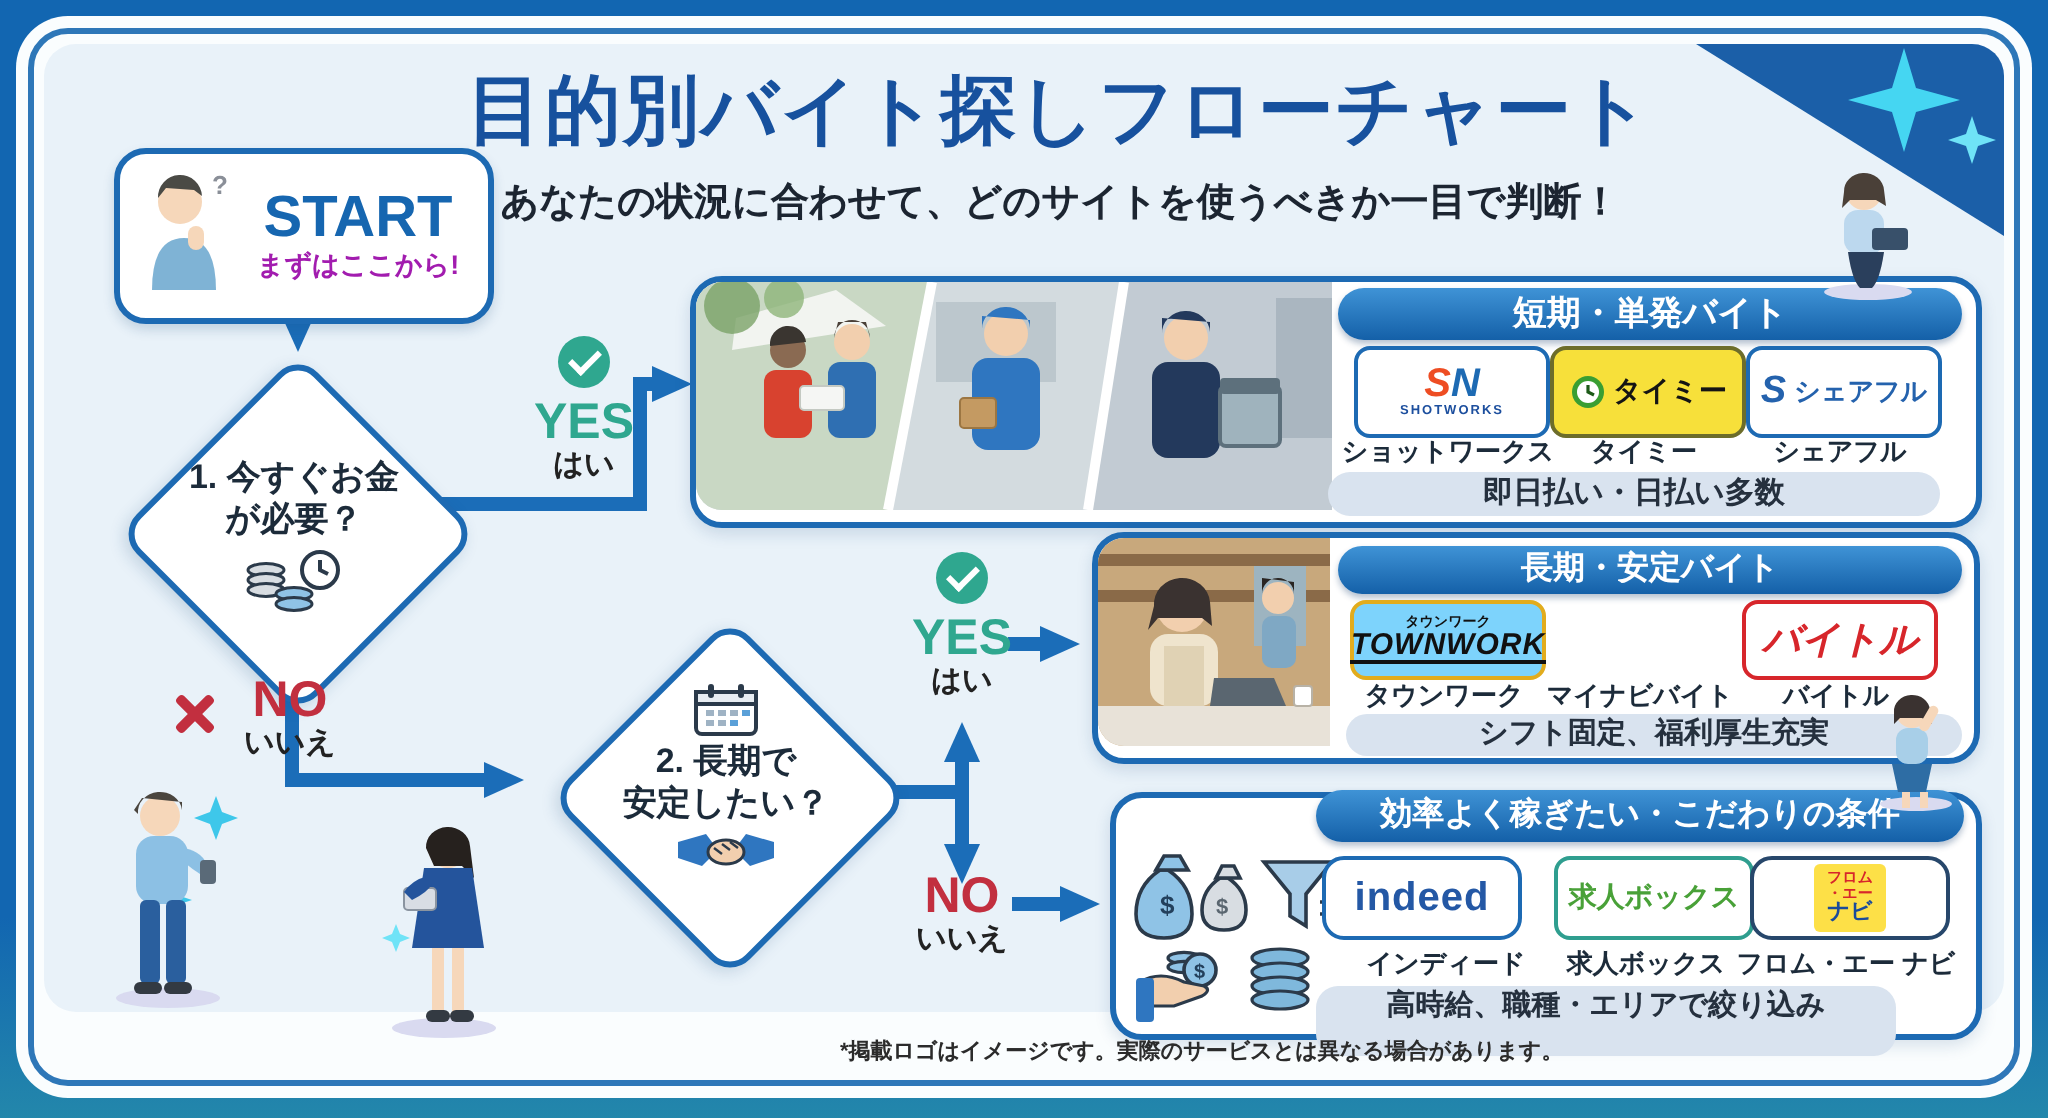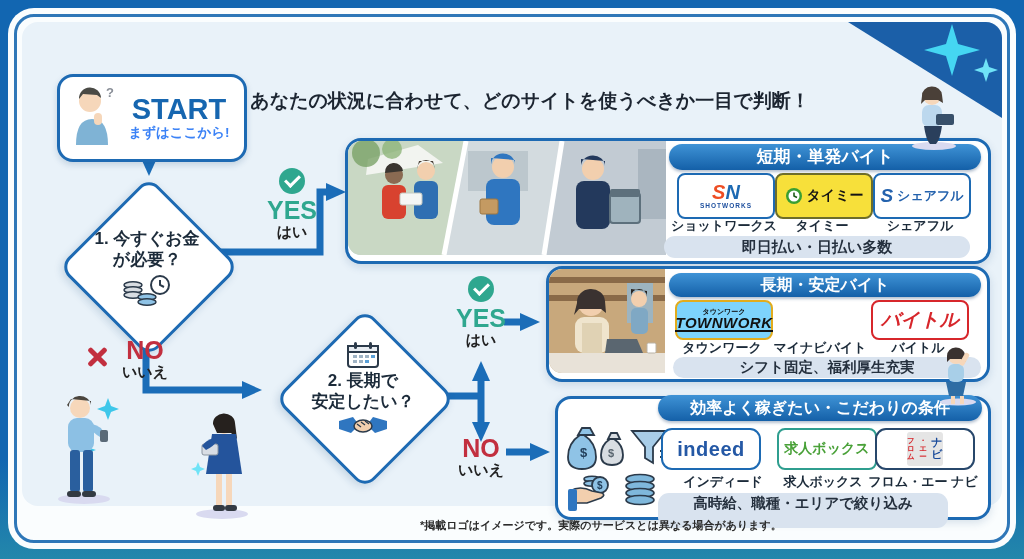--- a/index.html
+++ b/index.html
@@ -15,21 +15,21 @@
 
   .title{left:190px;top:30px;width:680px;text-align:center;font-size:38px;font-weight:bold;
     color:#17519e;letter-spacing:1px;z-index:3;}
   .subtitle{left:190px;top:88px;width:680px;text-align:center;font-size:19px;font-weight:bold;color:#1c2531;z-index:3;}
 
   .start-box{left:57px;top:74px;width:184px;height:82px;background:#fff;border:3px solid #1d6ab3;
     border-radius:16px;box-shadow:0 3px 6px rgba(20,70,120,.18);z-index:3;display:flex;align-items:center;}
   .start-illu{width:54px;height:66px;margin-left:6px;flex:0 0 auto;}
   .start-texts{flex:1;text-align:center;padding-right:6px;}
   .start-label{font-size:29px;font-weight:bold;color:#1666b0;line-height:1.05;}
-  .start-sub{font-size:13.5px;font-weight:bold;color:#3b82f6;}
+  .start-sub{font-size:13.5px;font-weight:bold;color:#a21caf;}
 
   .diamond{width:122px;height:122px;background:#fff;border:3.5px solid #1d6ab3;border-radius:14px;
     transform:rotate(45deg);box-shadow:0 3px 8px rgba(20,70,120,.18);z-index:3;}
   .d1{left:85px;top:203px;}
   .d2{left:301px;top:335px;}
   .d-content{z-index:4;text-align:center;font-weight:bold;color:#1c2b3a;font-size:17px;line-height:1.25;}
   .d1c{left:62px;top:228px;width:170px;}
   .d2c{left:278px;top:342px;width:170px;}
   .d-icon{display:block;margin:2px auto 0;}
 
@@ -93,21 +93,21 @@
   
   .sec3 .sec-header{left:100px;top:-4px;width:324px;height:26px;line-height:26px;font-size:16px;}
   .sec3 .card{top:29px;width:96px;height:38px;}
   .c-indeed{left:103px;border:2px solid #1d6ab3;border-radius:11px;}
   .c-kyujin{left:219px;width:92px;border:2px solid #2f9e8f;}
   .c-froma{left:317px;height:42px;border:2px solid #27476b;border-radius:11px;}
   .sec3 .svc-label{top:74px;width:110px;}
   .sec3 .badge{left:100px;top:94px;width:290px;height:35px;line-height:21px;font-size:14.5px;}
   .indeed-txt{font-size:20px;font-weight:bold;color:#2458a5;letter-spacing:.5px;}
   .kyujin-txt{font-size:14px;font-weight:bold;color:#49a138;}
-  .froma-sq{width:36px;height:34px;background:#e5e5e5;border-radius:3px;display:flex;
+  .froma-sq{width:36px;height:34px;background:#fde047;border-radius:3px;display:flex;flex-direction:column;
     align-items:center;justify-content:center;line-height:1.05;}
   .froma-r{font-size:7.5px;font-weight:bold;color:#d7262b;}
   .froma-b{font-size:11px;font-weight:bold;color:#1a4b9b;}
 
   .footnote{left:420px;top:518px;width:566px;font-size:11px;font-weight:bold;color:#2b2b2b;z-index:3;}
 </style>
 </head>
 <body>
 
 <div class="stage">
@@ -132,20 +132,21 @@
       <path d="M215,252 L320,252 L320,192 L330,192" marker-end="url(#ah)"></path>
       <path d="M146,340 L146,390 L246,390" marker-end="url(#ah)"></path>
       <path d="M420,396 L481,396"></path>
       <path d="M481,396 L481,377" marker-end="url(#ah)"></path>
       <path d="M481,396 L481,426" marker-end="url(#ah)"></path>
       <path d="M504,322 L524,322" marker-end="url(#ah)"></path>
       <path d="M506,452 L534,452" marker-end="url(#ah)"></path>
     </g>
   </svg>
 
+  <div class="abs title">目的別バイト探しフローチャート</div>
   <div class="abs subtitle">あなたの状況に合わせて、どのサイトを使うべきか一目で判断！</div>
 
   <div class="abs start-box">
     <svg class="start-illu" viewBox="0 0 54 66">
       <circle cx="24" cy="16" r="11" fill="#f6d7ba"></circle>
       <path d="M13 14 a11 11 0 0 1 22 -1 l-4 -3 -14 -1 z" fill="#4a4a45"></path>
       <text x="40" y="12" font-size="13" font-weight="bold" fill="#8a8f98">?</text>
       <path d="M10 60 q0 -26 16 -26 q16 0 16 26 z" fill="#7fb3d5"></path>
       <rect x="28" y="28" width="8" height="12" rx="4" fill="#f6d7ba"></rect>
     </svg>

